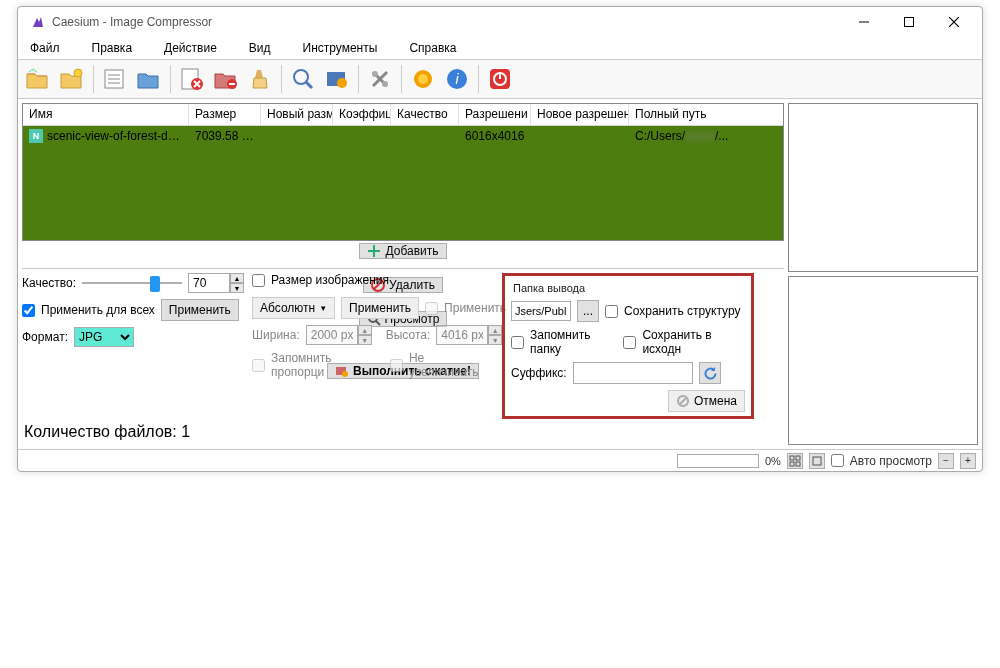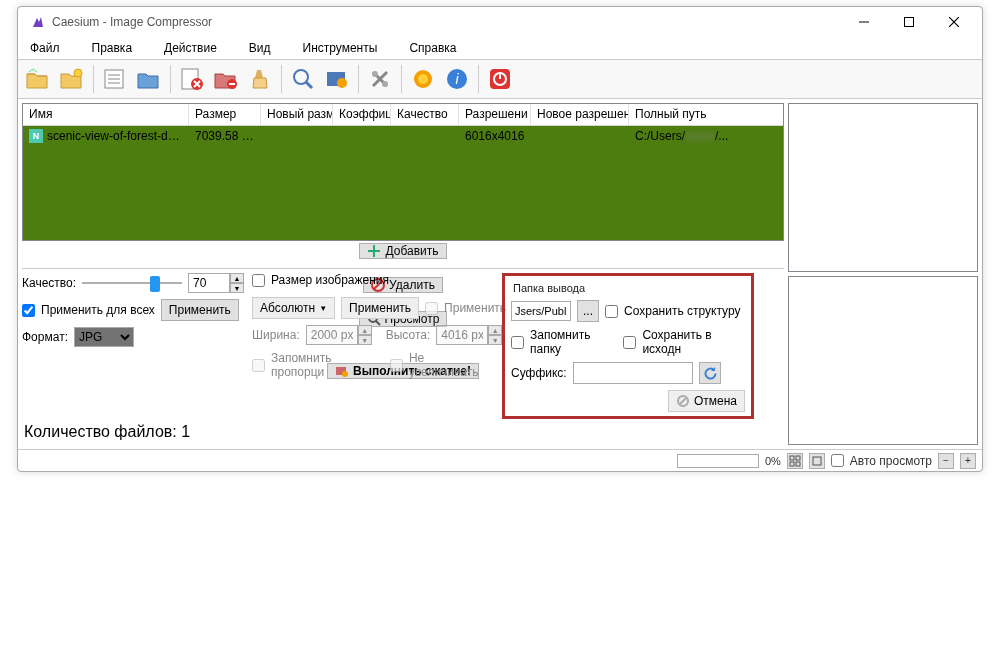--- a/index.html
+++ b/index.html
@@ -43,21 +43,21 @@
 .panel { border: none; }
 .panel-title { font-size: 11px; color: #222; padding: 2px 0 6px 2px; }
 .row { display: flex; align-items: center; gap: 6px; margin-bottom: 6px; font-size: 12px; }
 .slider { flex: 1; height: 18px; position: relative; }
 .slider-track { position: absolute; top: 8px; left: 0; right: 0; height: 2px; background: #b0b0b0; }
 .slider-thumb { position: absolute; top: 2px; width: 10px; height: 16px; background: #2196f3; border-radius: 2px; }
 .spin { display: flex; align-items: center; }
 .spin input { width: 42px; height: 20px; border: 1px solid #aaa; text-align: left; padding: 0 4px; font-size: 12px; }
 .spin-arrows { display: flex; flex-direction: column; }
 .spin-arrows span { width: 14px; height: 10px; border: 1px solid #aaa; background: #e8e8e8; font-size: 7px; display: flex; align-items: center; justify-content: center; line-height: 1; }
-select { height: 20px; border: 1px solid #aaa; font-size: 12px; background: #737373; }
+select { height: 20px; border: 1px solid #aaa; font-size: 12px; background: #5eead4; }
 input[type=checkbox] { width: 13px; height: 13px; }
 label { font-size: 12px; }
 .dim { color: #888; }
 .dim-btn { background: #efefef; color: #000000; border-color: #ccc; }
 
 .p-compress { width: 222px; }
 .p-dims { width: 242px; }
 .p-output { width: 252px; border: 3px solid #b03030; border-radius: 0; padding: 4px 6px; position: relative; }
 .out-input { width: 60px; height: 20px; border: 1px solid #aaa; padding: 0 3px; font-size: 11px; }
 .suffix-input { width: 120px; height: 22px; border: 1px solid #aaa; }

